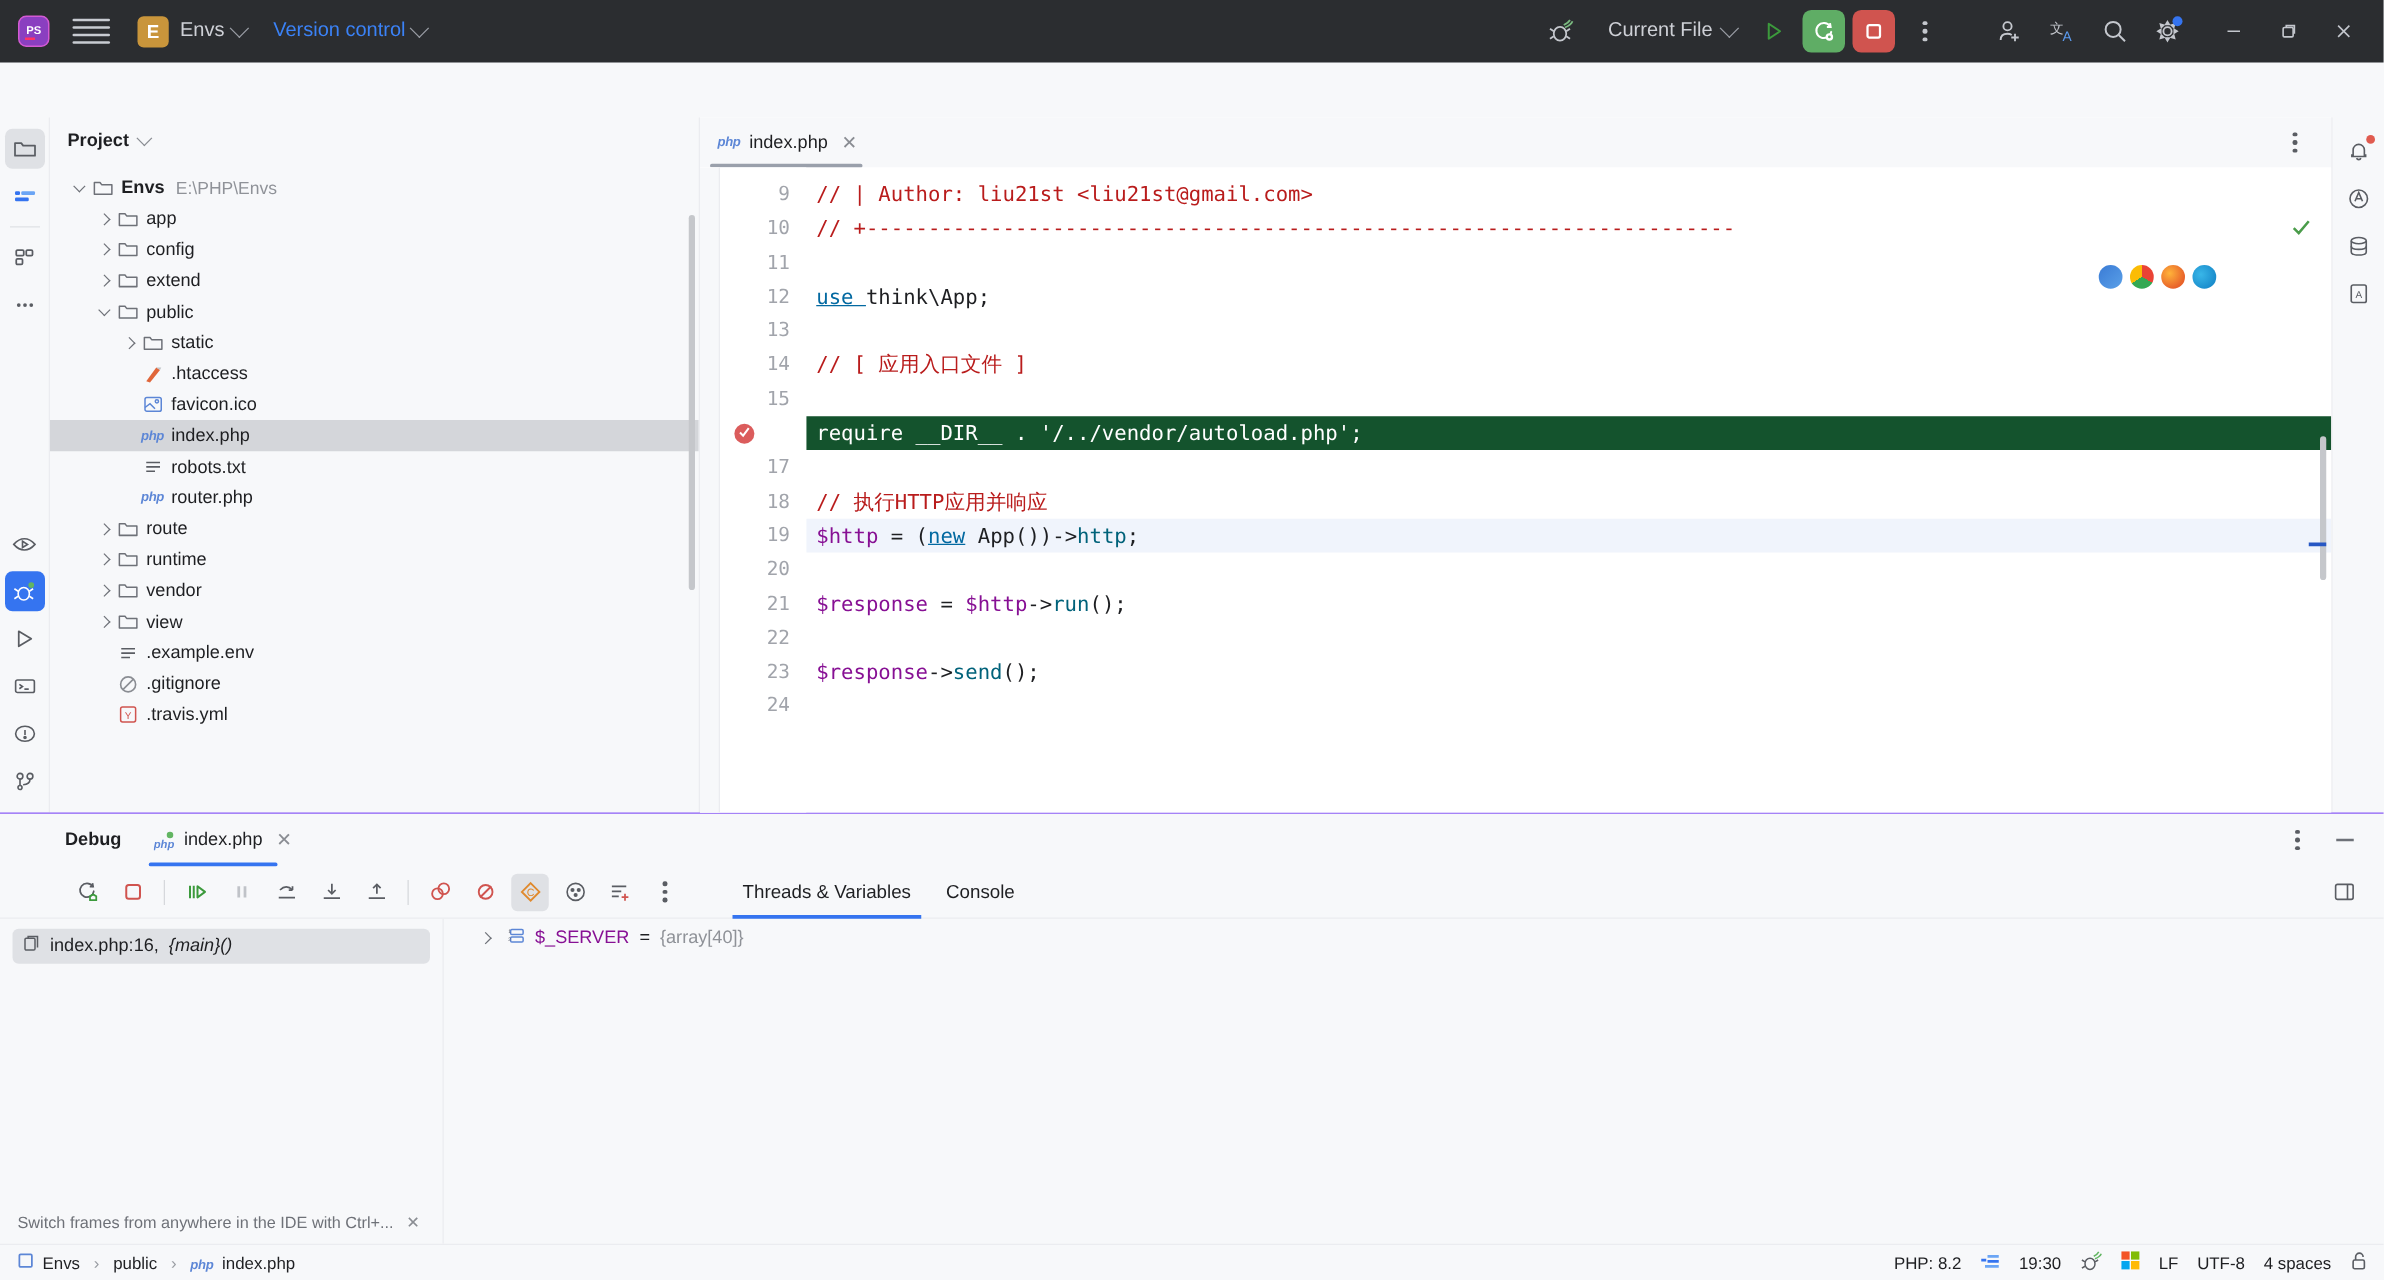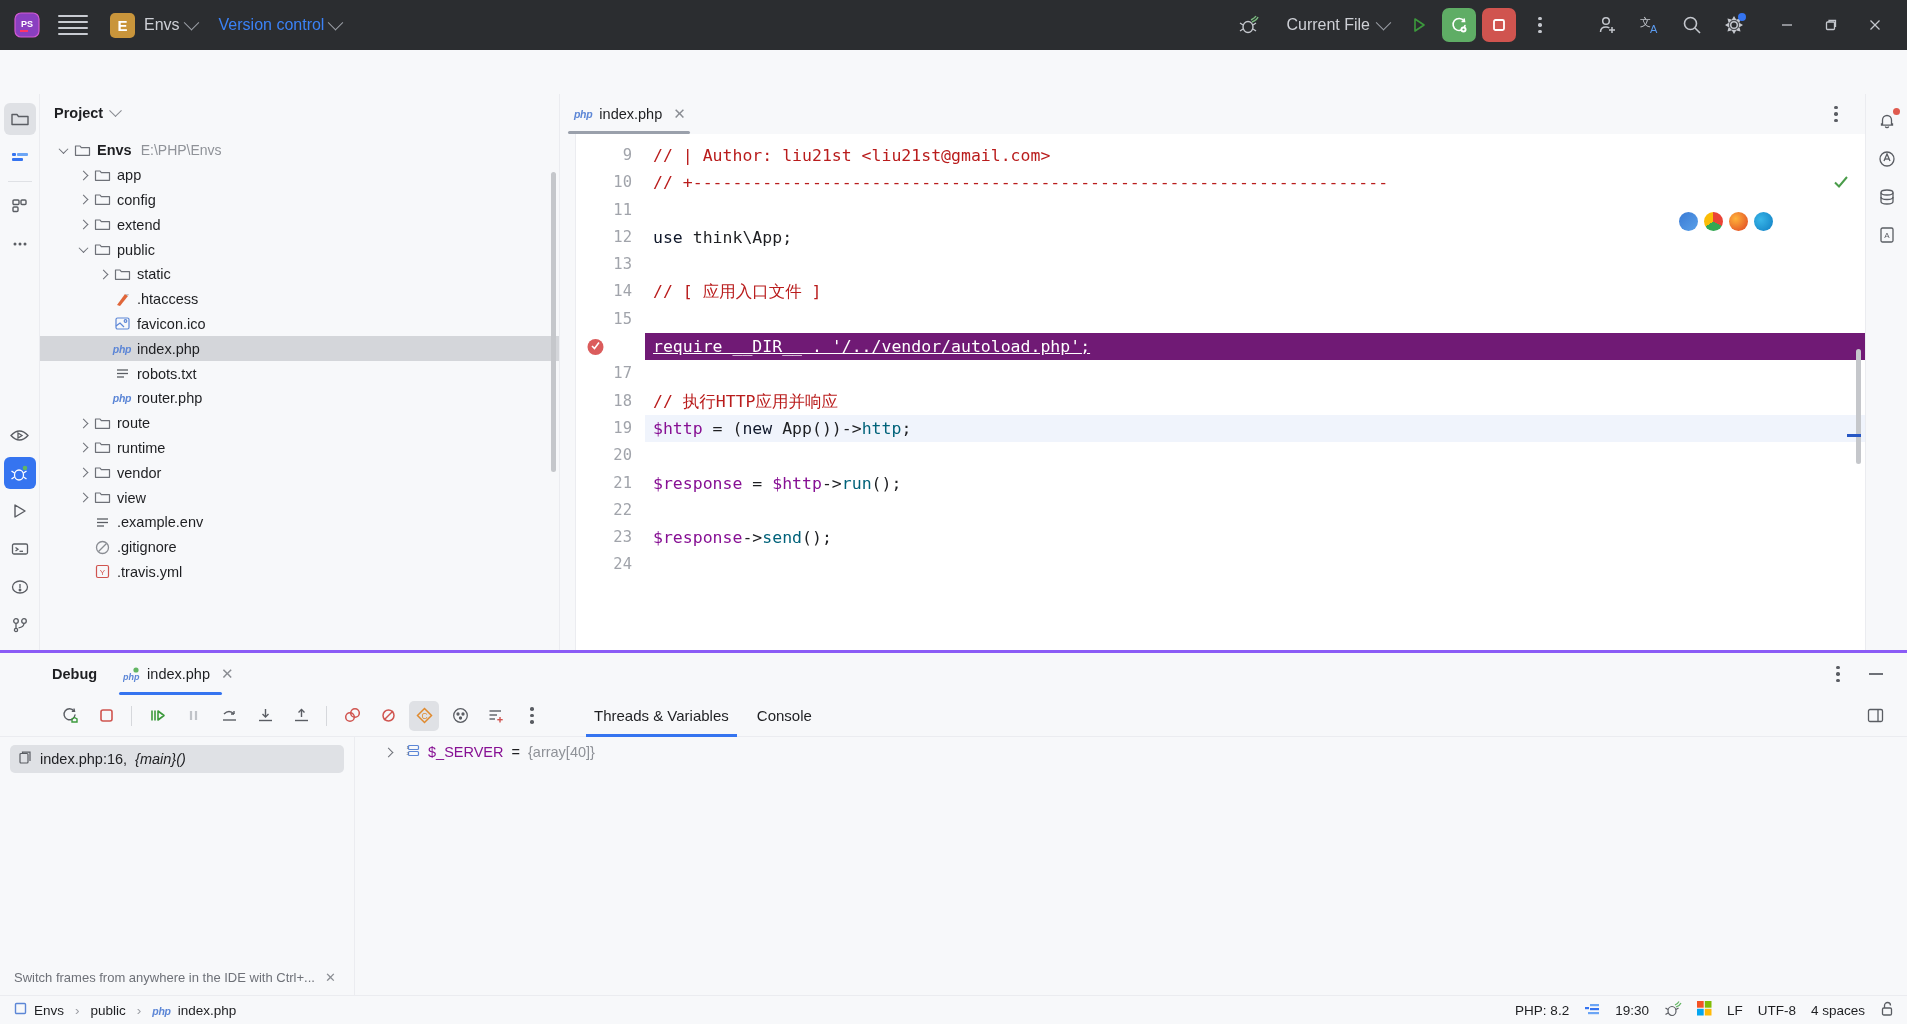--- a/index.html
+++ b/index.html
@@ -80,40 +80,40 @@
   .etab.active::after { content:''; position:absolute; left:8px; right:8px; bottom:0; height:3px; background:#9aa0ab; border-radius:2px;}
   .tabclose { color:#8a8d93; font-size:15px; margin-left:4px; }
   .tabbar-right { margin-left:auto; display:flex; align-items:center; padding-right:12px;}
   .editor-wrap { flex:1; display:flex; min-height:0; position:relative; background:#fff;}
   .gutter { width: 85px; flex:0 0 85px; background:#fff; position:relative; padding-top:8px;}
   .code-area { flex:1; position:relative; padding-top:8px; overflow:hidden;}
   .ln { height:27.3px; line-height:27.3px; text-align:right; padding-right:13px;
         font-family:"DejaVu Sans Mono", monospace; font-size:15.5px; color:#a1a4ab;}
   .cl { height:27.3px; line-height:27.3px; font-family:"DejaVu Sans Mono", monospace;
         font-size:16.5px; color:#1e1f22; white-space:pre; padding-left:8px;}
-  .cl.hl { background:#701a75; color:#fff;text-decoration:underline; }
+  .cl.hl { background:#14532d; color:#fff; }
   .cl.caret { background:#f0f4fc; }
   .cmt { color:#b91c1c; }
-  .kw { color:#0f172a; }
+  .kw { color:#0369a1;text-decoration:underline; }
   .var { color:#871094; }
   .fn { color:#00627a; }
   .gut-left-bar { position:absolute; left:0; top:0; bottom:0; width:16px; background:#f7f8fa; border-right:1px solid #ebecf0;}
   .bp { position:absolute; left:26px; width:19px; height:19px; }
   .editor-scroll { position:absolute; right:4px; width:5px; background:#c5c7cb; border-radius:3px;}
   .browsers { position:absolute; display:flex; gap:6px; }
   .bico { width:19px;height:19px;border-radius:50%; }
   .check-ok { position:absolute; }
 
   
   .rrail { width:42px; flex:0 0 42px; background:#f7f8fa; border-left:1px solid #ebecf0; display:flex; flex-direction:column; align-items:center; padding-top:8px;}
   .rrail .rail-icon { position:relative;}
   .notif-dot { position:absolute; top:3px; right:3px; width:7px;height:7px;border-radius:50%; background:#e05b4f;}
 
   
-  .debug-panel { height: 345px; flex:0 0 345px; background:#f7f8fa; border-top:3px solid #8b5cf6; display:flex; flex-direction:column;}
+  .debug-panel { height: 345px; flex:0 0 345px; background:#f7f8fa; border-top:1px solid #8b5cf6; display:flex; flex-direction:column;}
   .dbg-tabs { height:42px; flex:0 0 42px; display:flex; align-items:center; padding-left:52px; gap:22px; position:relative;}
   .dbg-title { font-size:14.5px; font-weight:700; color:#1e1f22; }
   .dbg-subtab { display:flex; align-items:center; gap:7px; font-size:14.5px; color:#1e1f22; position:relative; height:42px; padding: 0 4px; cursor:pointer;}
   .dbg-subtab.active::after { content:''; position:absolute; left:0; right:16px; bottom:0; height:3px; background:#3574f0; border-radius:2px;}
   .dbg-tabs-right { margin-left:auto; display:flex; align-items:center; gap:4px; padding-right:14px;}
   .dash { width:14px; height:2px; background:#6e7178; }
   .dbg-toolbar { height:42px; flex:0 0 42px; display:flex; align-items:center; padding-left:52px; gap:0; border-bottom:1px solid #ebecf0; }
   .dbg-ico { width:30px;height:30px;display:flex;align-items:center;justify-content:center; margin: 0 3px; border-radius:5px; cursor:pointer;}
   .dbg-ico.on { background:#dfe1e5; }
   .dbg-sep { width:1px; height:20px; background:#d6d8dc; margin: 0 7px;}

